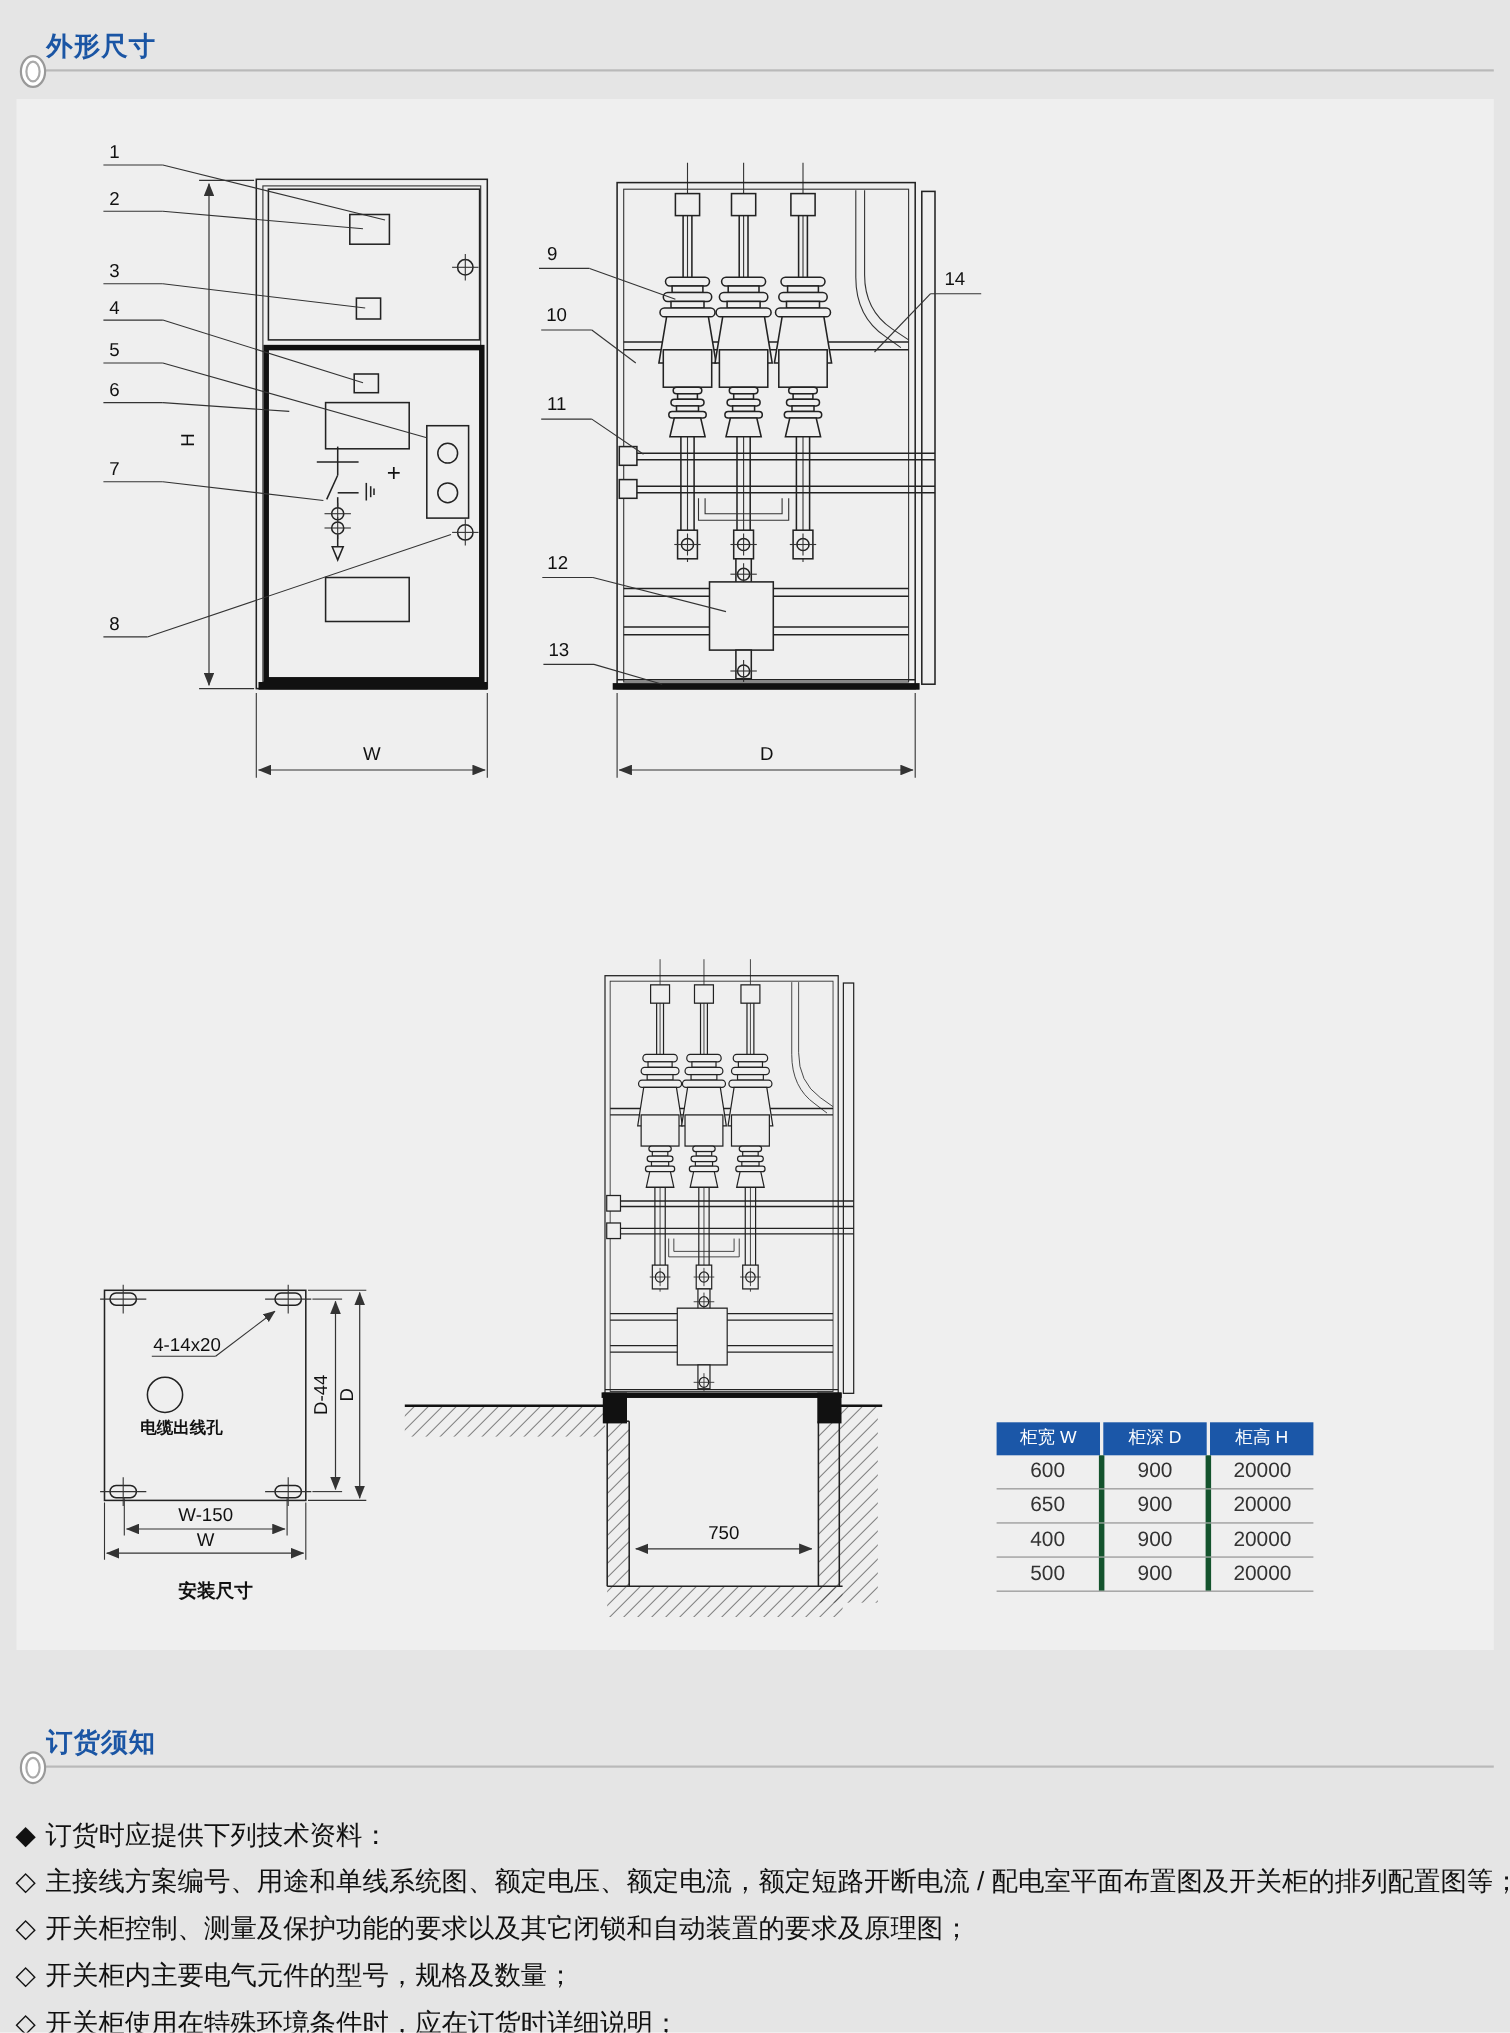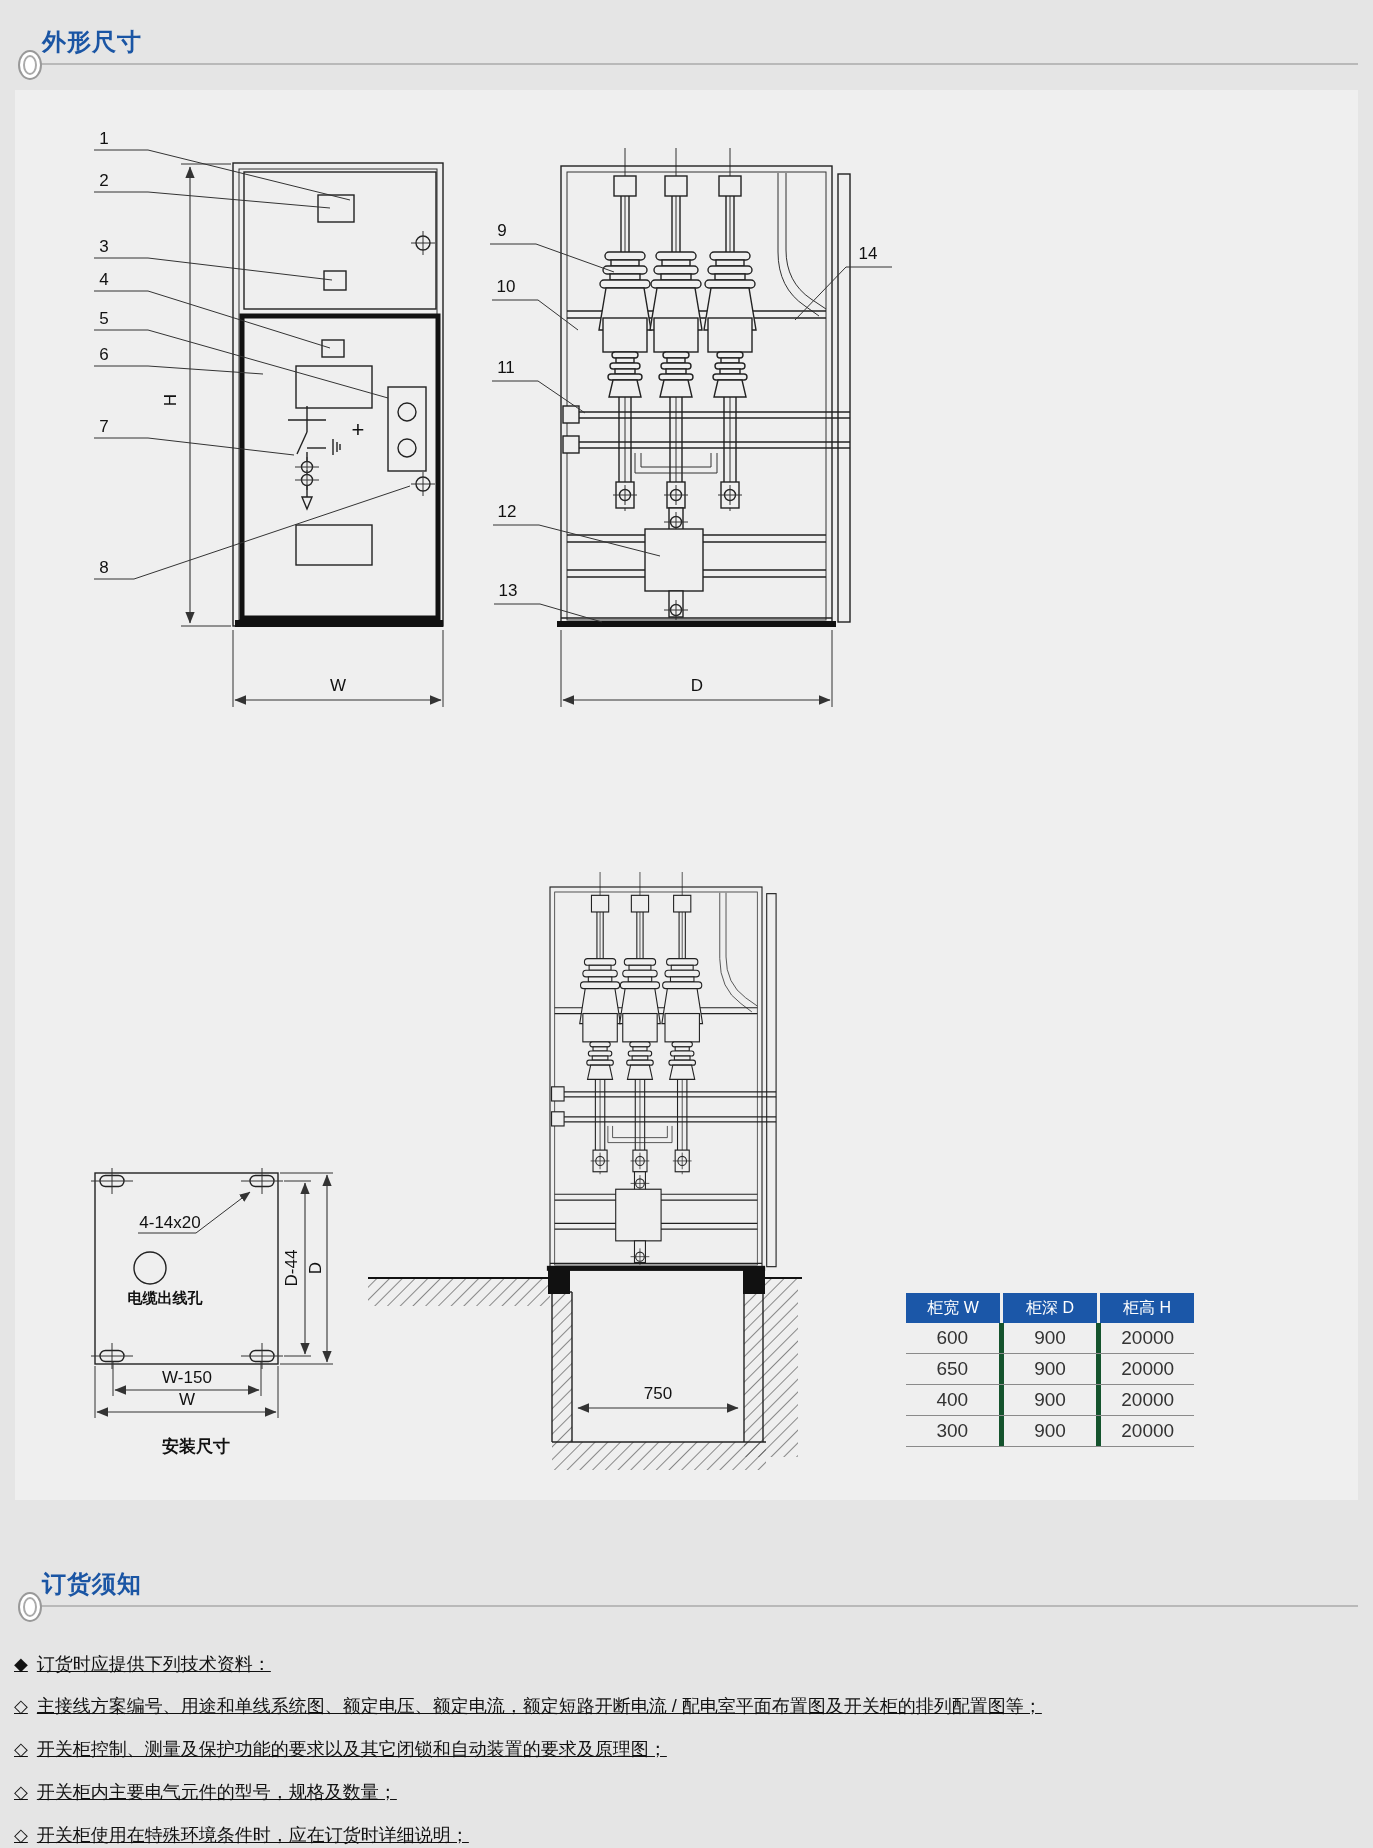--- a/index.html
+++ b/index.html
@@ -28,21 +28,21 @@
 
   
   .dtable{position:absolute;left:906px;top:1293px;width:288px;z-index:3;}
   .dthead{display:flex;gap:3px;}
   .dth{flex:1;background:#1b57a8;color:#fff;height:30px;line-height:30px;text-align:center;font-size:16px;}
   .dtr{display:flex;height:30px;line-height:30px;border-bottom:1px solid #8a8a8a;font-size:19px;color:#333;text-align:center;}
   .dtd{flex:1;}
   .dtd + .dtd{border-left:5px solid #14532d;}
 
   
-  .bullet{position:absolute;left:14px;font-size:18px;color:#111;white-space:nowrap;text-decoration:underline;}
+  .bullet{position:absolute;left:14px;font-size:24px;color:#111;white-space:nowrap;}
   .bullet .mk{margin-right:9px;}
 </style>
 </head>
 <body>
 
 <div class="page">
 
   <div class="sec-title" style="top:26px;">外形尺寸</div>
   <div class="rule" style="top:63px;"></div>
   <div class="ring" style="top:50px;"></div>
@@ -336,21 +336,21 @@
       <div class="dtd">650</div>
       <div class="dtd">900</div>
       <div class="dtd">20000</div>
     </div>
     <div class="dtr">
       <div class="dtd">400</div>
       <div class="dtd">900</div>
       <div class="dtd">20000</div>
     </div>
     <div class="dtr">
-      <div class="dtd">300</div>
+      <div class="dtd">500</div>
       <div class="dtd">900</div>
       <div class="dtd">20000</div>
     </div>
   </div>
 
   <div class="sec-title" style="top:1568px;">订货须知</div>
   <div class="rule" style="top:1605px;"></div>
   <div class="ring" style="top:1592px;"></div>
 
   <div class="bullet" style="top:1652px;">

